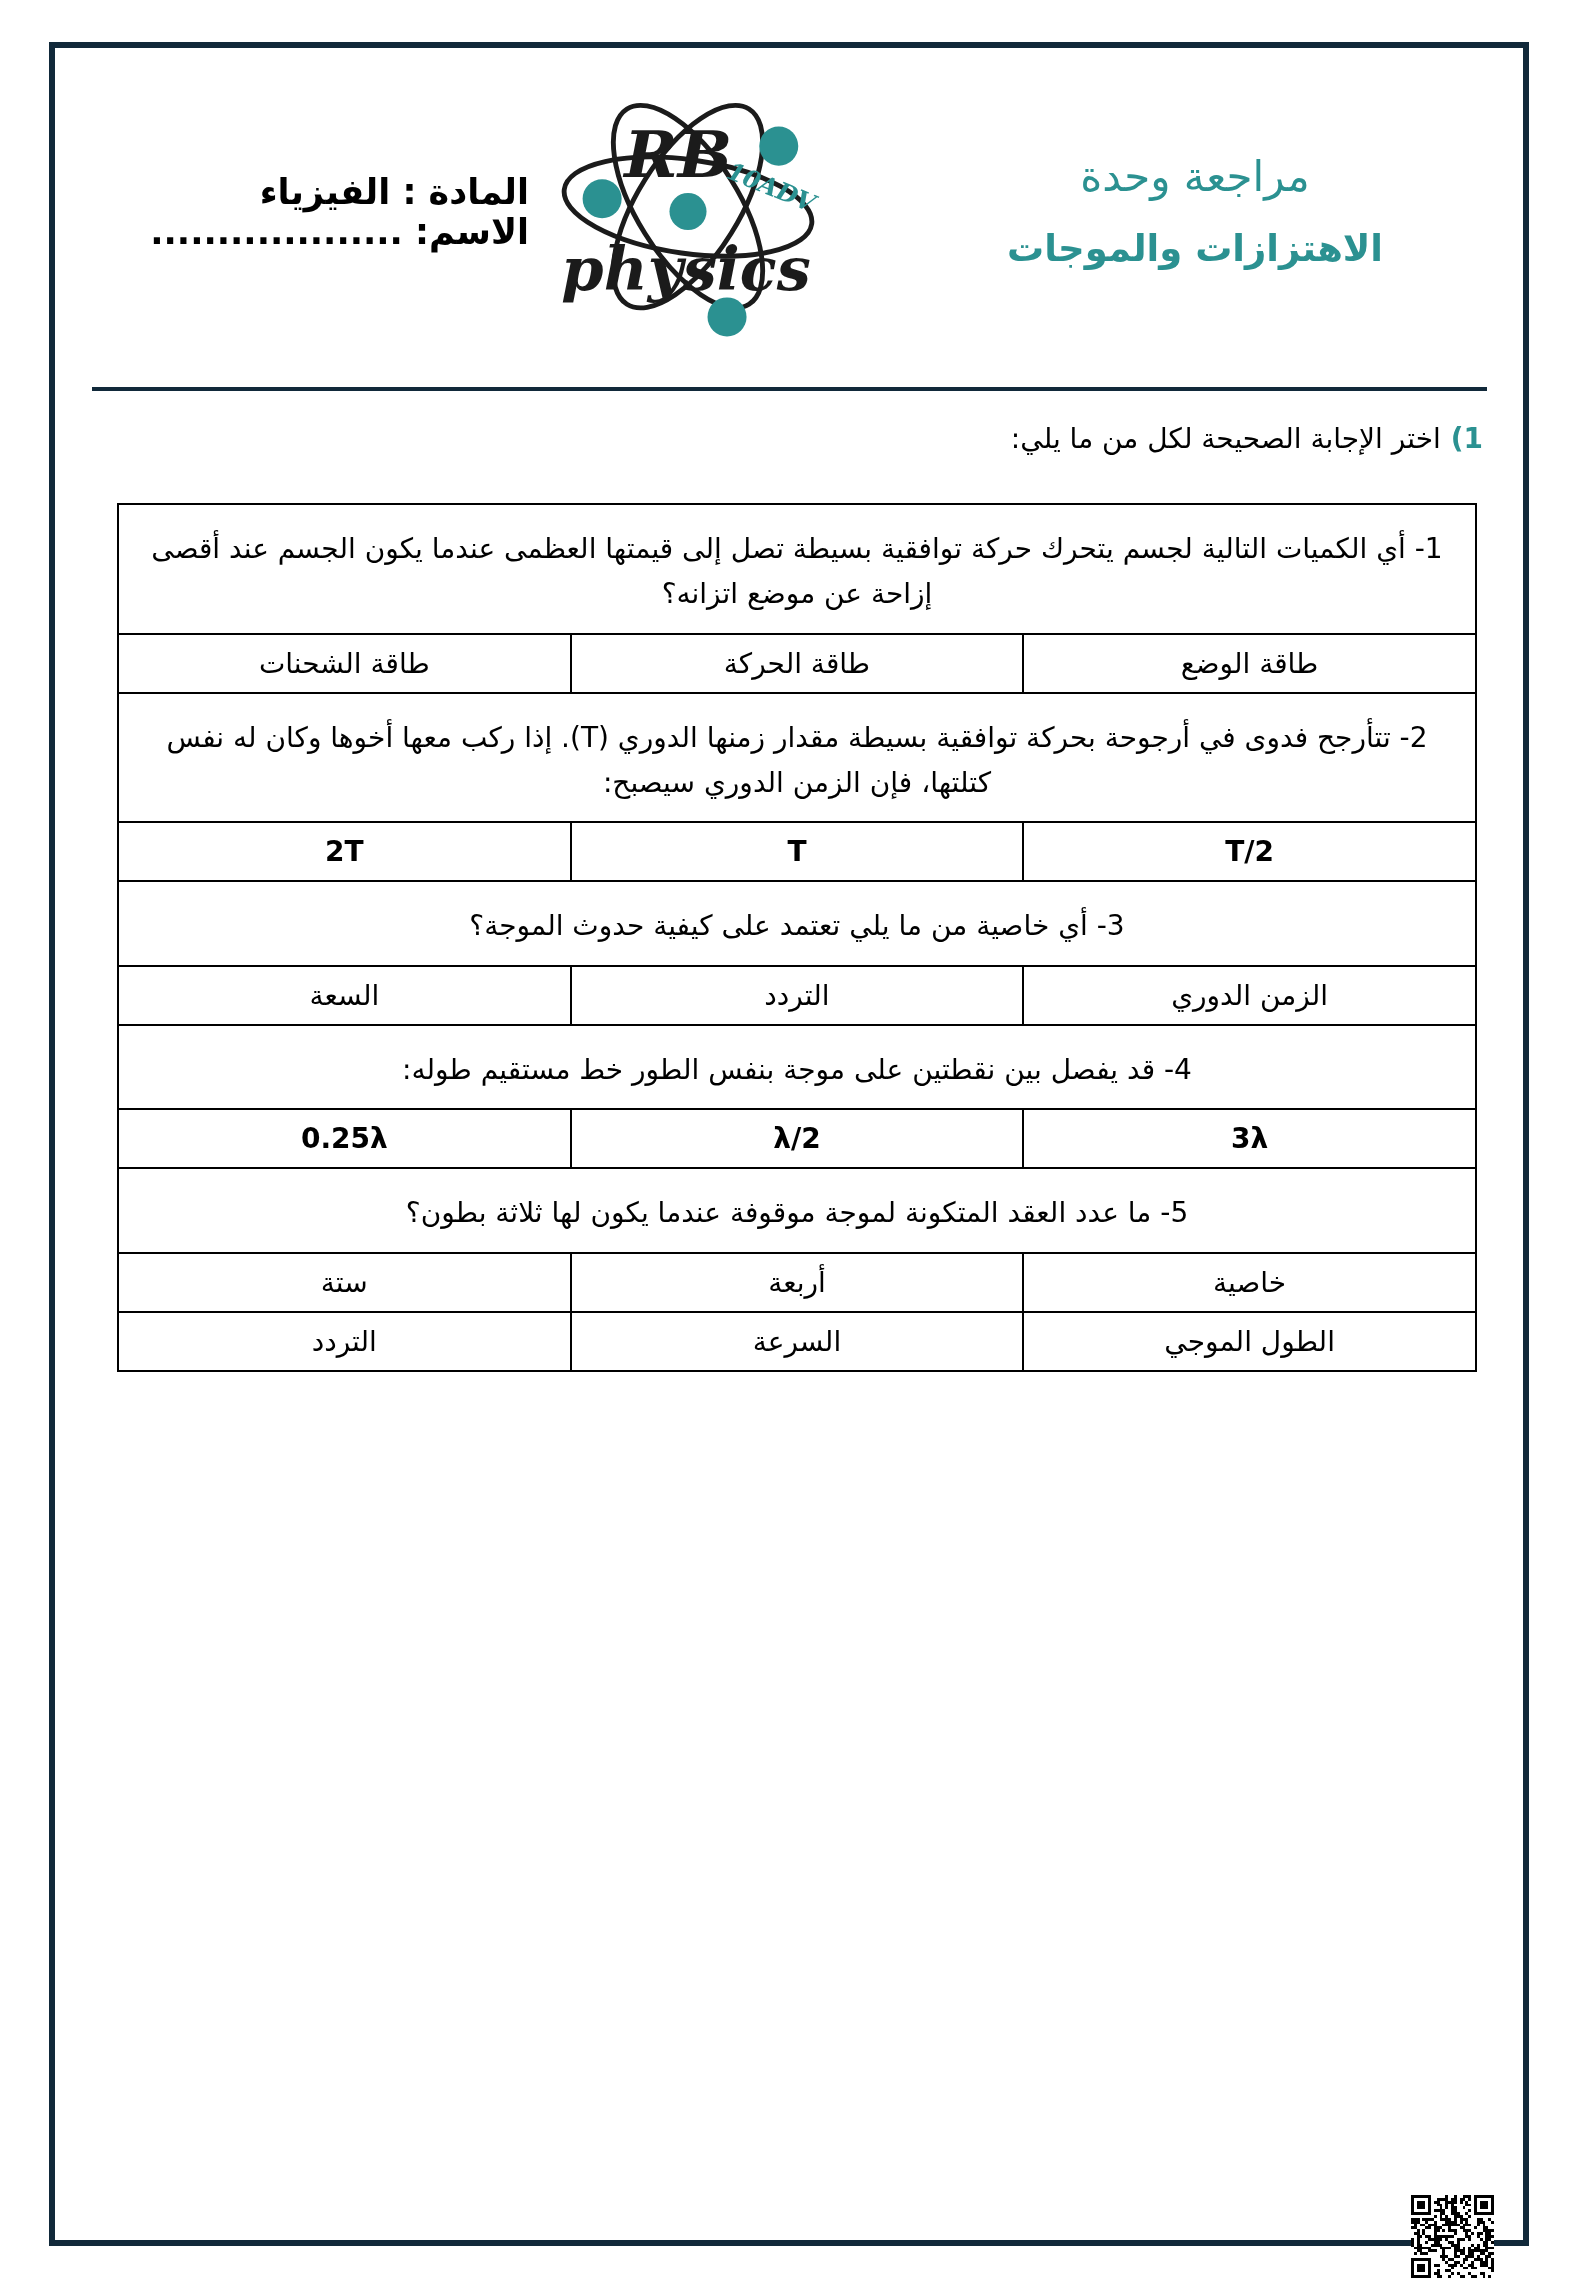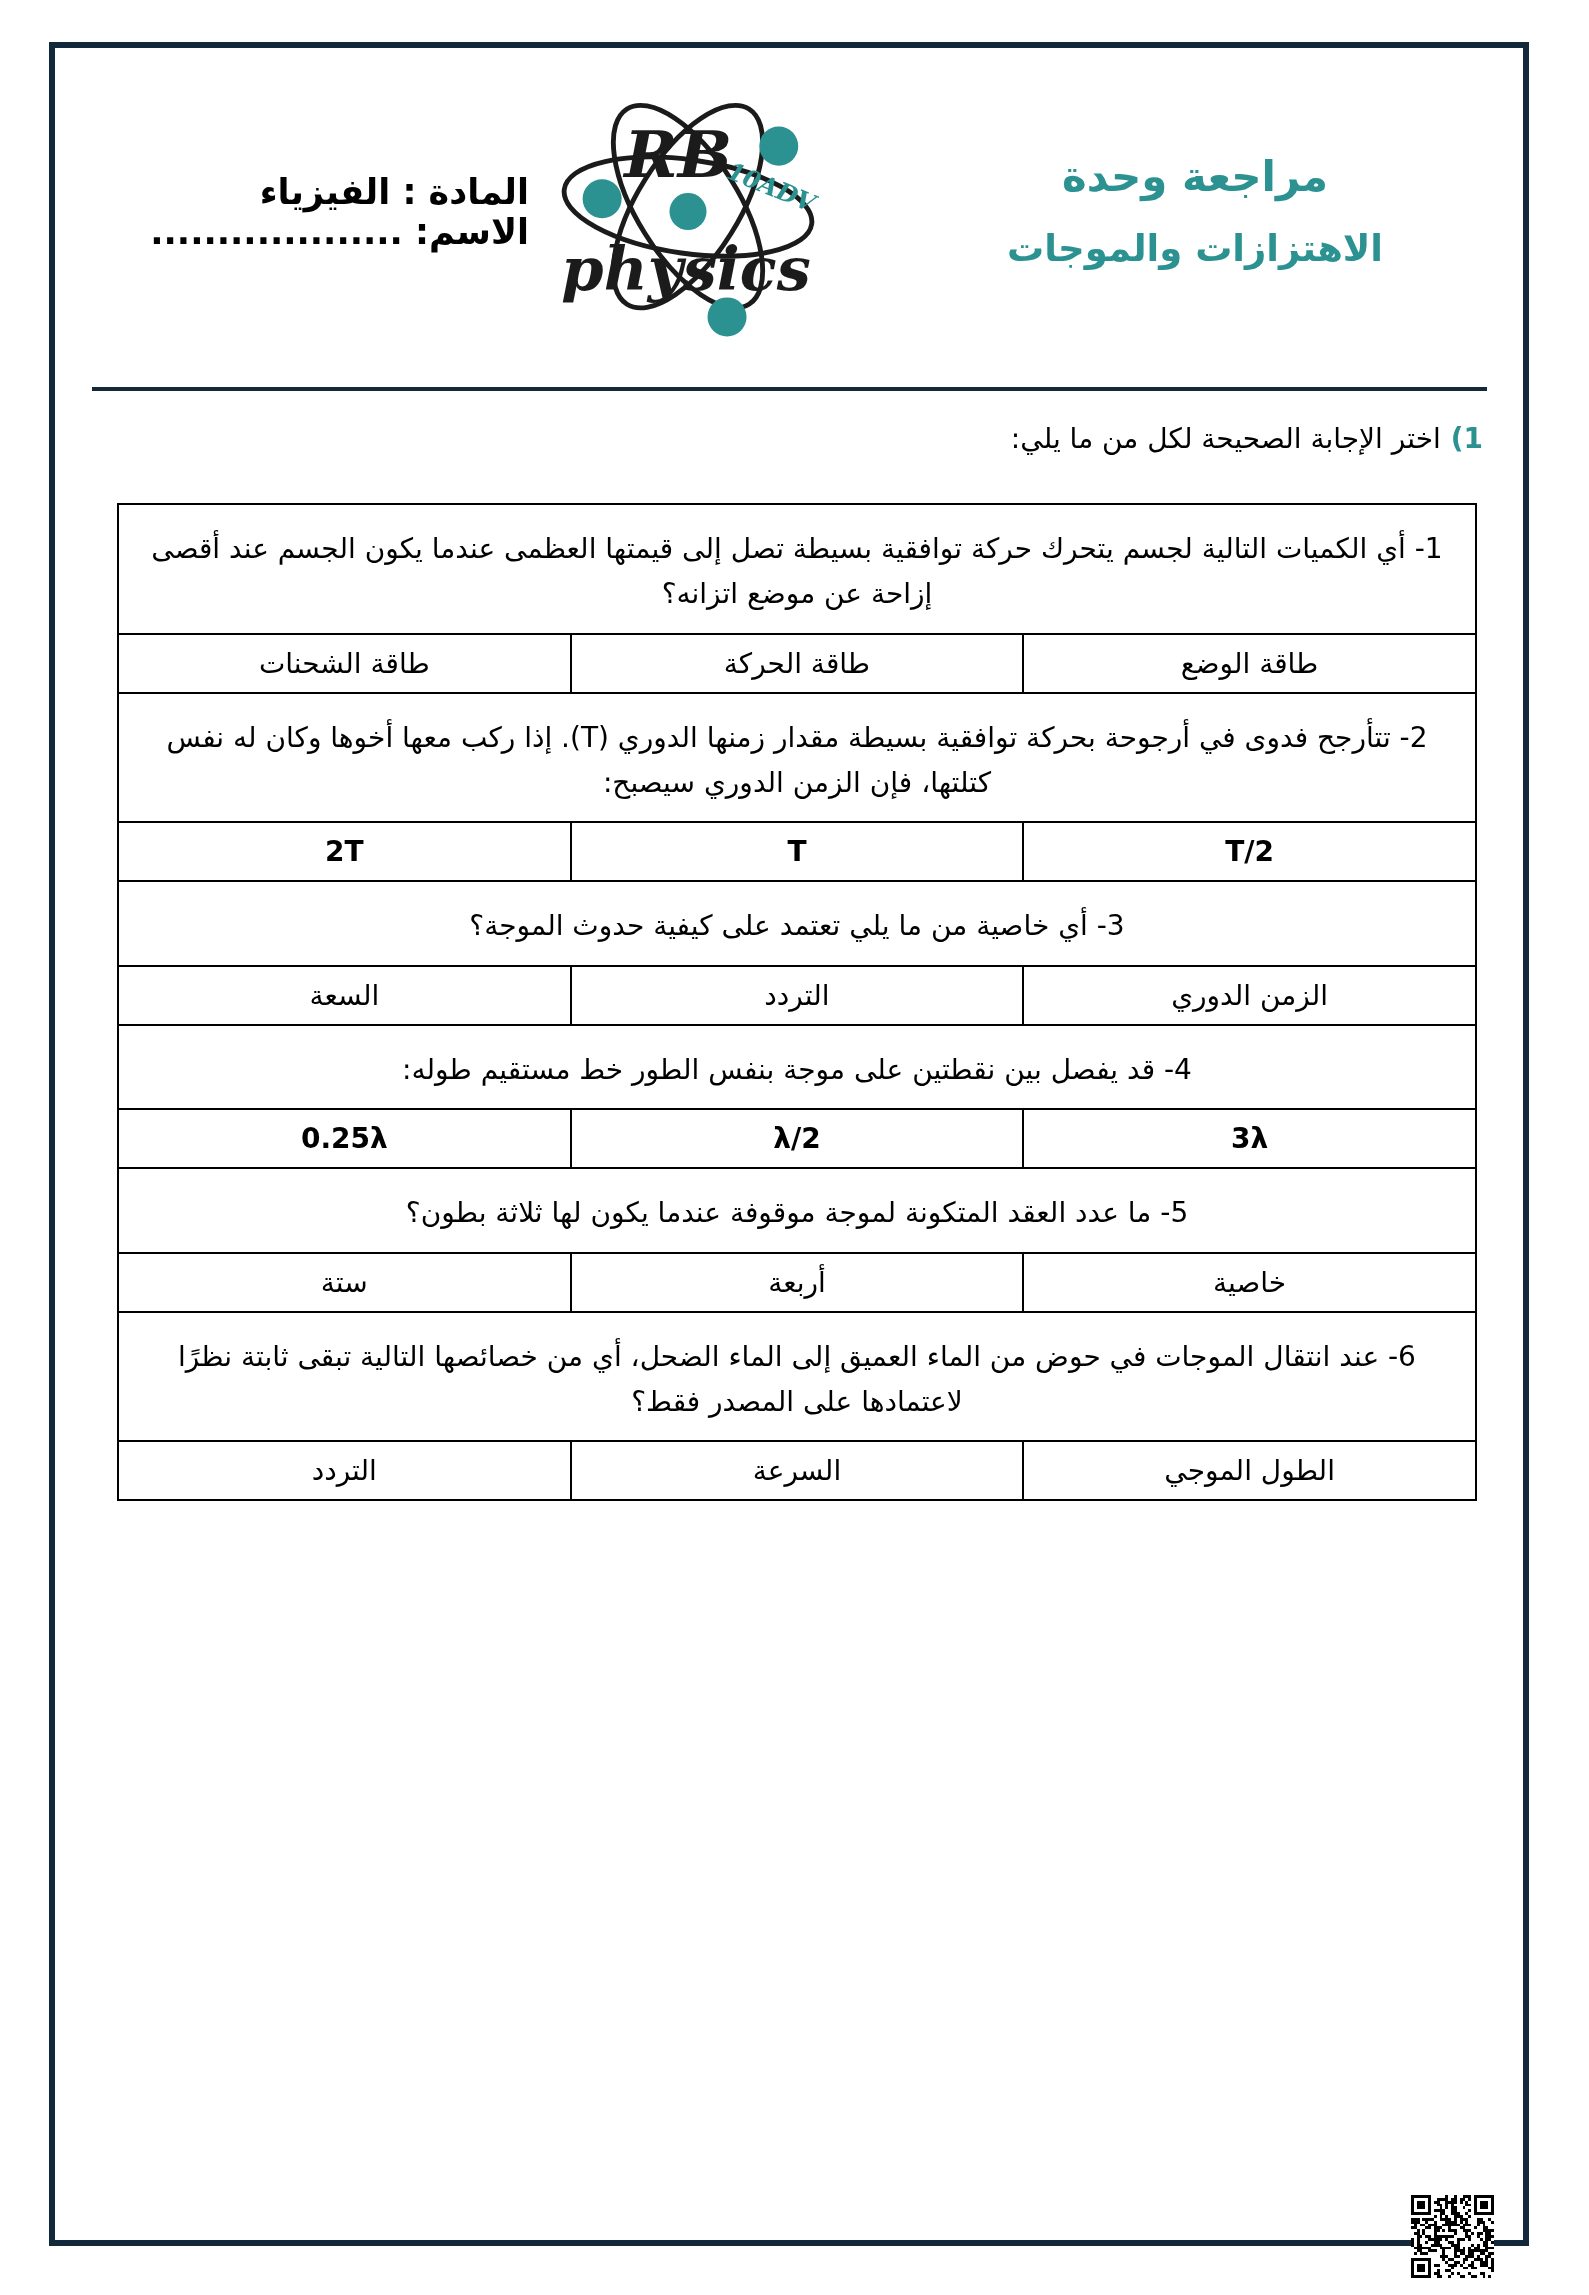--- a/index.html
+++ b/index.html
@@ -80,21 +80,21 @@
     flex-direction: column;
     align-items: center;
     justify-content: center;
     gap: 31px;
     padding-inline-end: 21px;
     direction: rtl;
   }
 
   .title-main {
     font-size: 42px;
-    font-weight: bold;
+    font-weight: normal;
     color: #2b9191;
     white-space: nowrap;
     line-height: 1.05;
   }
 
   .title-sub {
     font-size: 37px;
     font-weight: bold;
     color: #2b9191;
     white-space: nowrap;
@@ -275,23 +275,20 @@
 
       <tr>
           <td class="q-stem" colspan="3">5- ما عدد العقد المتكونة لموجة موقوفة عندما يكون لها ثلاثة بطون؟</td>
         </tr>
       <tr>
         <td class="q-opt">خاصية</td>
         <td class="q-opt">أربعة</td>
         <td class="q-opt">ستة</td>
       </tr>
 
-      <tr>
-          <td class="q-stem" colspan="3">6- عند انتقال الموجات في حوض من الماء العميق إلى الماء الضحل، أي من خصائصها التالية تبقى ثابتة نظرًا لاعتمادها على المصدر فقط؟</td>
-        </tr>
       <tr>
         <td class="q-opt">الطول الموجي</td>
         <td class="q-opt">السرعة</td>
         <td class="q-opt">التردد</td>
       </tr>
 
     </tbody>
   </table>
 
   <div class="qr">

